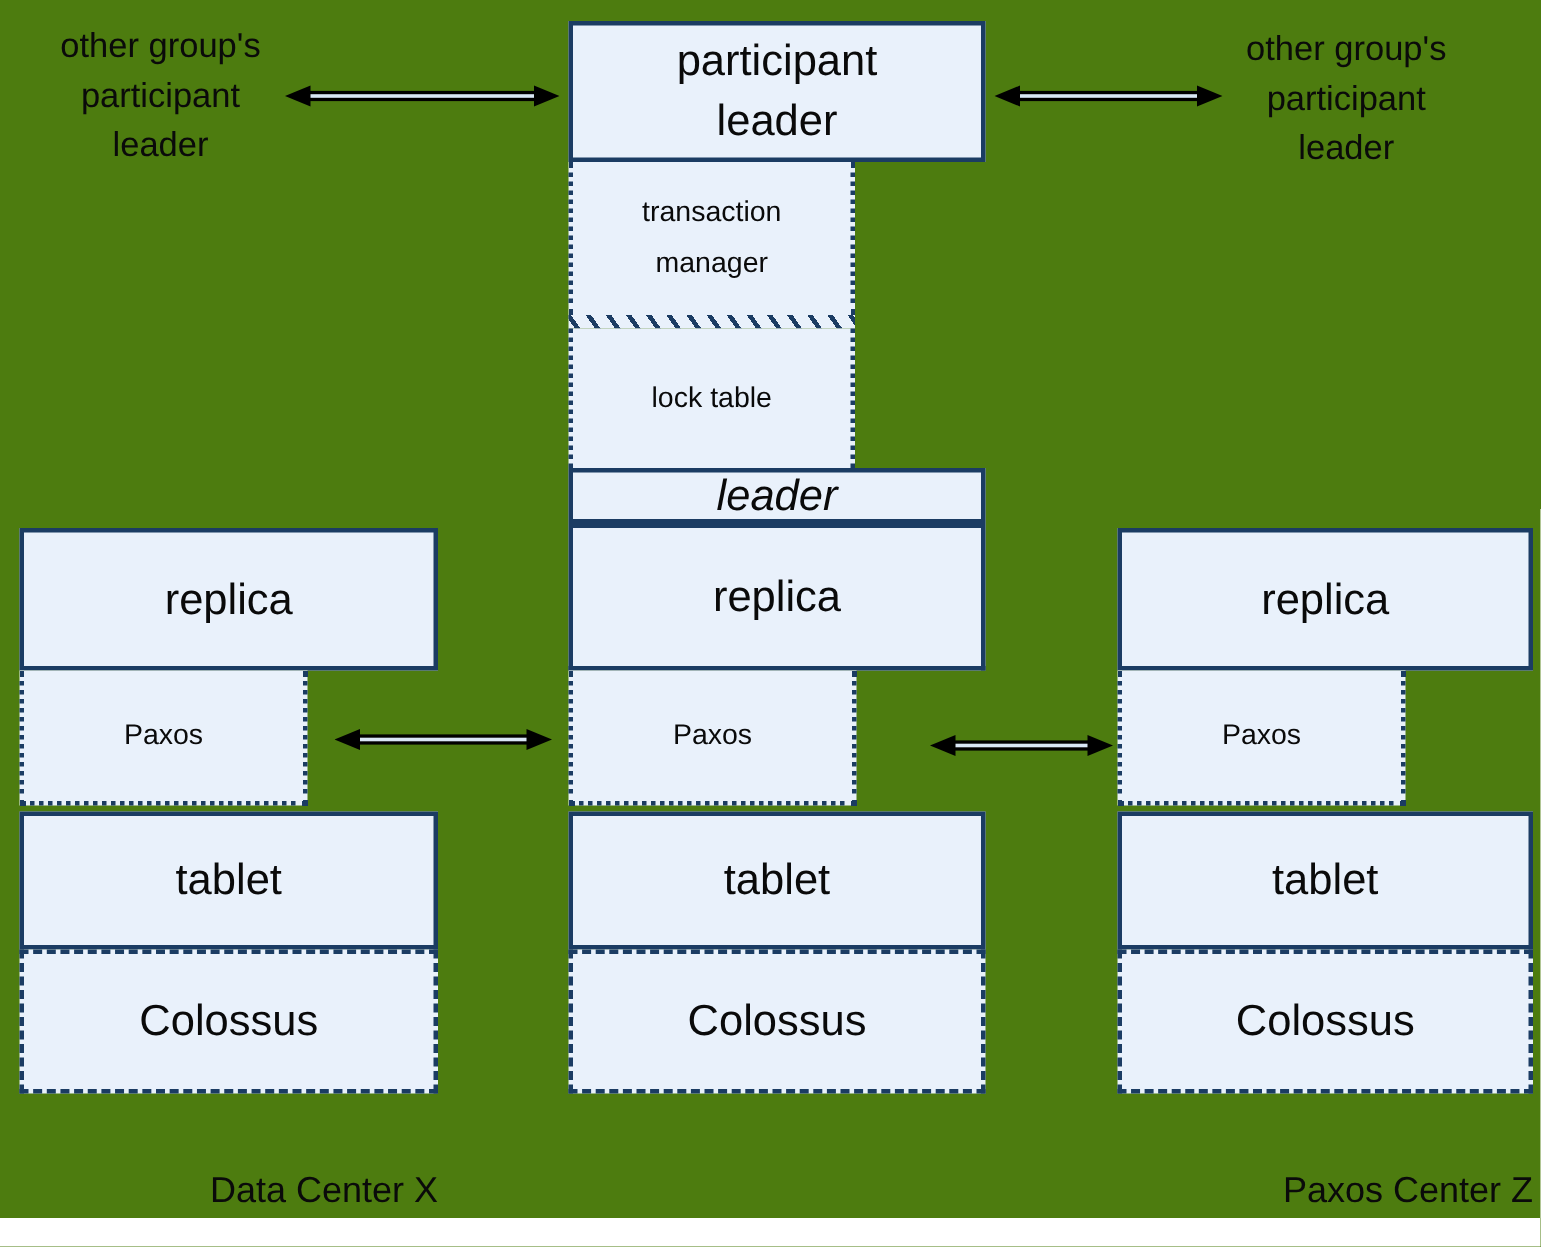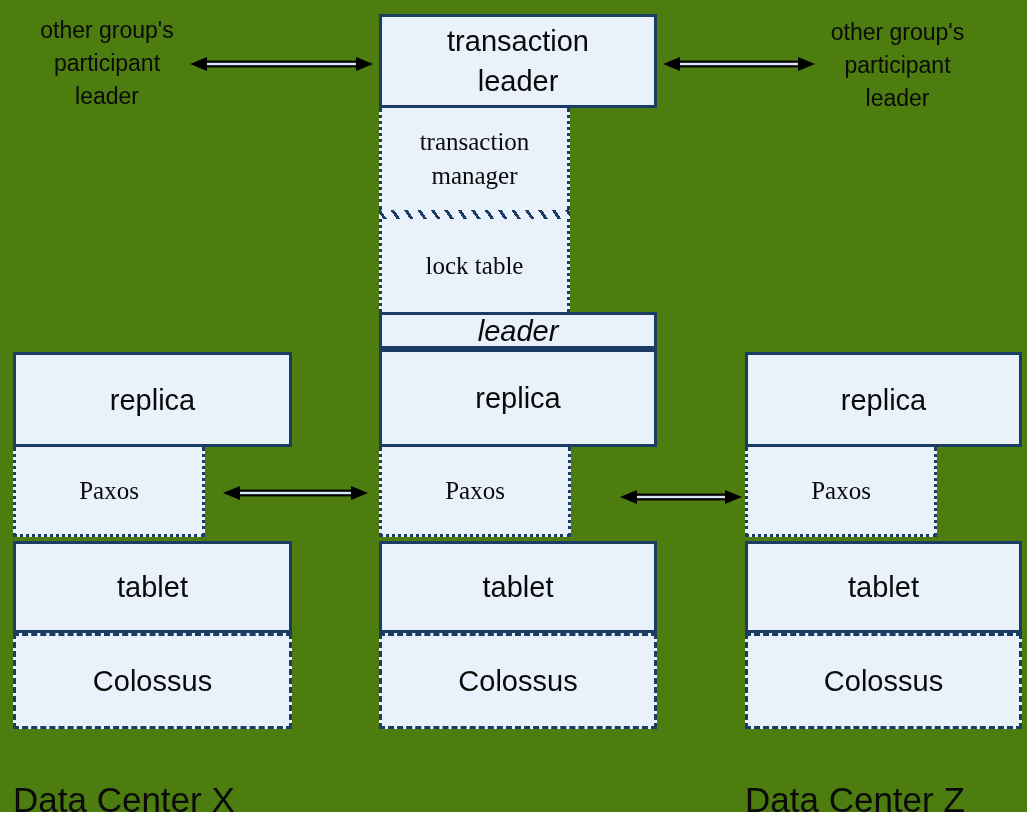--- a/index.html
+++ b/index.html
@@ -19,23 +19,23 @@
   .box{
     position:absolute;background:var(--box-fill);
     display:flex;align-items:center;justify-content:center;text-align:center;
     color:var(--text);
   }
   .solid{border:3px solid var(--box-border);}
   .dotted-sides{border-left:3px dotted var(--box-border);border-right:3px dotted var(--box-border);}
   .dotted{border:3px dotted var(--box-border);border-top:none;}
   .dashed{border:3px dashed var(--box-border);text-align:center;}
   .f-lg{font-size:29px;line-height:40px;}
-  .f-md{font-size:25px;line-height:34px;font-family:Liberation Serif, serif;}
+  .f-md{font-size:19px;line-height:34px;}
   .label{
-    position:absolute;text-align:left;font-size:35px;color:var(--text);
+    position:absolute;text-align:right;font-size:24px;color:var(--text);
   }
   .neighbor{
     position:absolute;text-align:center;font-size:23px;line-height:33px;color:var(--text);
   }
   .hatch{
     position:absolute;height:9px;background-color:var(--box-fill);
     background-image:repeating-linear-gradient(55deg,transparent 0 3.5px,var(--box-border) 3.5px 6.5px,transparent 6.5px 11px);
   }
   .leader-box{border:3px solid var(--box-border);border-bottom:6px solid var(--box-border);font-style:italic;}
   .no-top{border-top:none;}
@@ -54,21 +54,21 @@
     <div>participant</div>
     <div>leader</div>
   </div>
   <div class="neighbor" style="left:800px;top:16px;width:195px;">
     <div>other group's</div>
     <div>participant</div>
     <div>leader</div>
   </div>
 
   <div class="box solid f-lg" style="left:379px;top:14px;width:278px;height:94px;padding:0 30px;">
-    <span>transaction leader</span>
+    <span>participant leader</span>
   </div>
 
   <div class="box dotted-sides f-md" style="left:379px;top:108px;width:191px;height:102px;padding:0 22px;">
     <span>transaction manager</span>
   </div>
 
   <div class="hatch" style="left:379px;top:210px;width:191px;"></div>
 
   <div class="box dotted-sides f-md" style="left:379px;top:219px;width:191px;height:93px;">
     <span>lock table</span>
@@ -113,21 +113,21 @@
   <div class="box dotted f-md" style="left:745px;top:447px;width:192px;height:90px;">
     <span>Paxos</span>
   </div>
   <div class="box solid f-lg" style="left:745px;top:541px;width:277px;height:92px;">
     <span>tablet</span>
   </div>
   <div class="box dashed f-lg" style="left:745px;top:633px;width:277px;height:96px;">
     <span>Colossus</span>
   </div>
   <div class="label" style="left:745px;top:780px;width:277px;">
-    <span>Data Center Z</span>
+    <span>Paxos Center Z</span>
   </div>
 
   <svg class="arrow" style="left:190px;top:56px;" width="183" height="16" viewBox="0 0 183 16">
     <rect class="shaft" x="15" y="4.6" width="153" height="6.8"></rect>
     <rect class="inner" x="15" y="6.8" width="153" height="2.4"></rect>
     <polygon points="0,8 17,1 17,15"></polygon>
     <polygon points="183,8 166,1 166,15"></polygon>
   </svg>
 
   <svg class="arrow" style="left:663px;top:56px;" width="152" height="16" viewBox="0 0 152 16">

